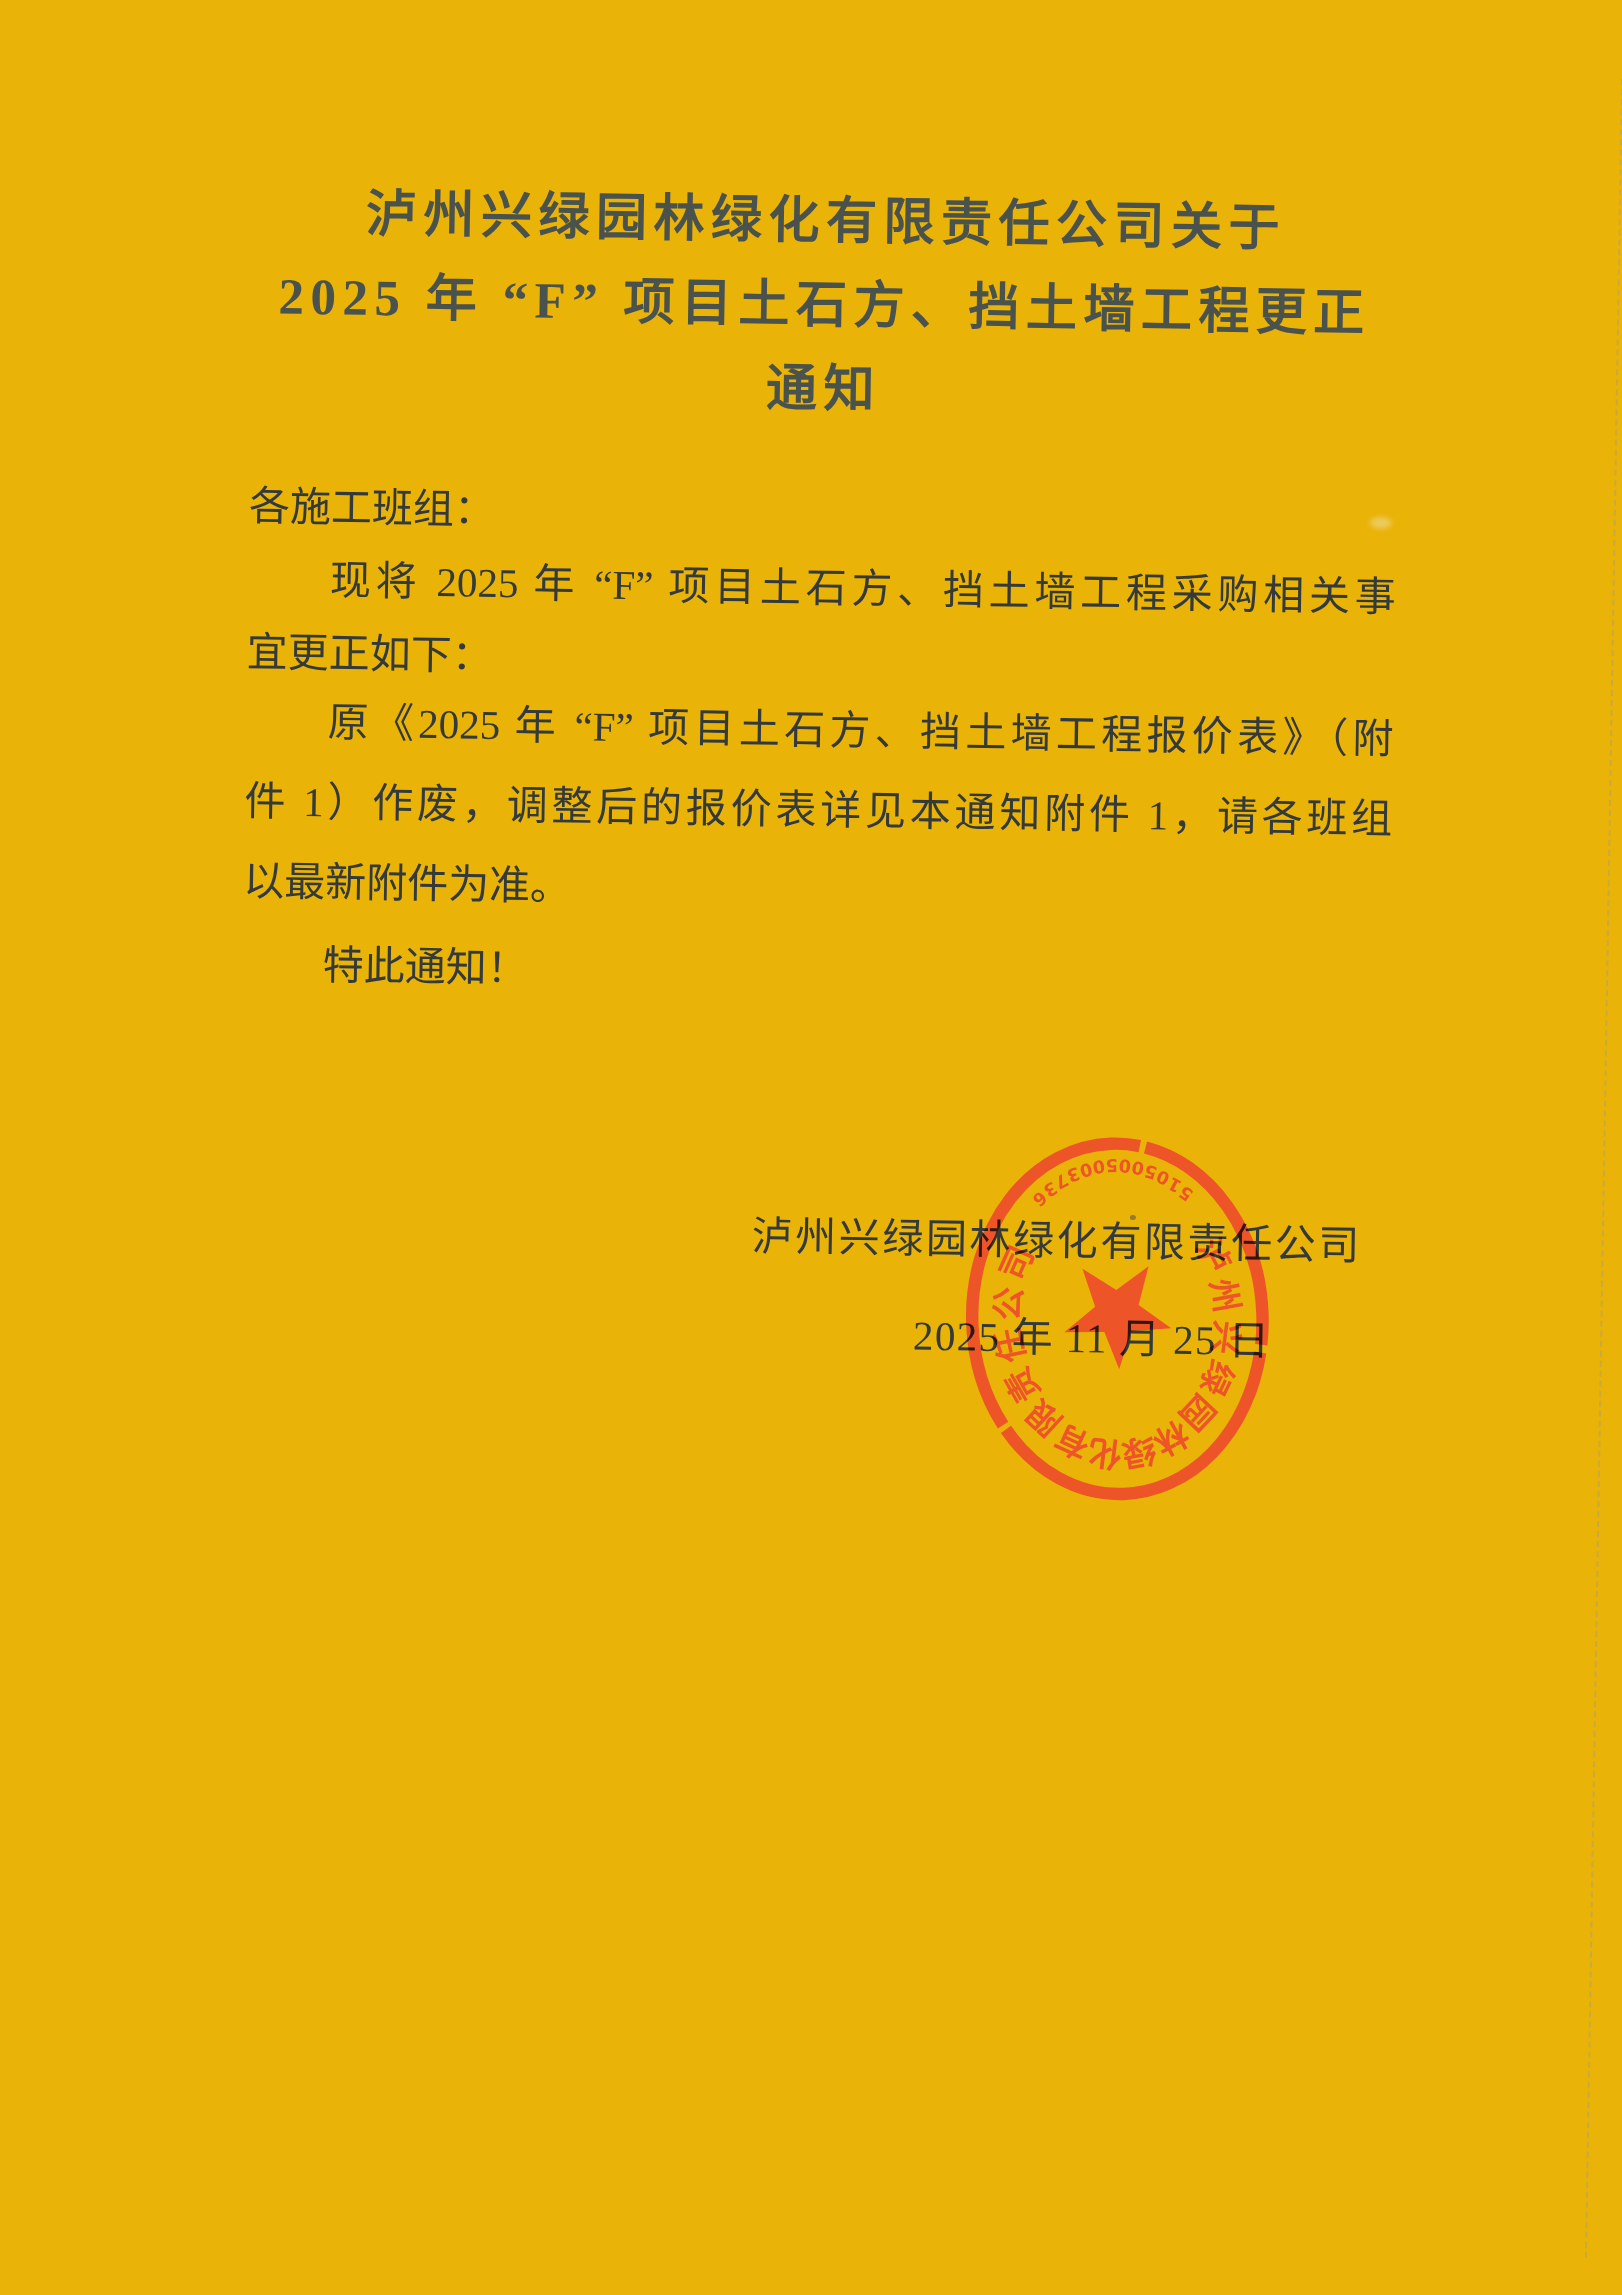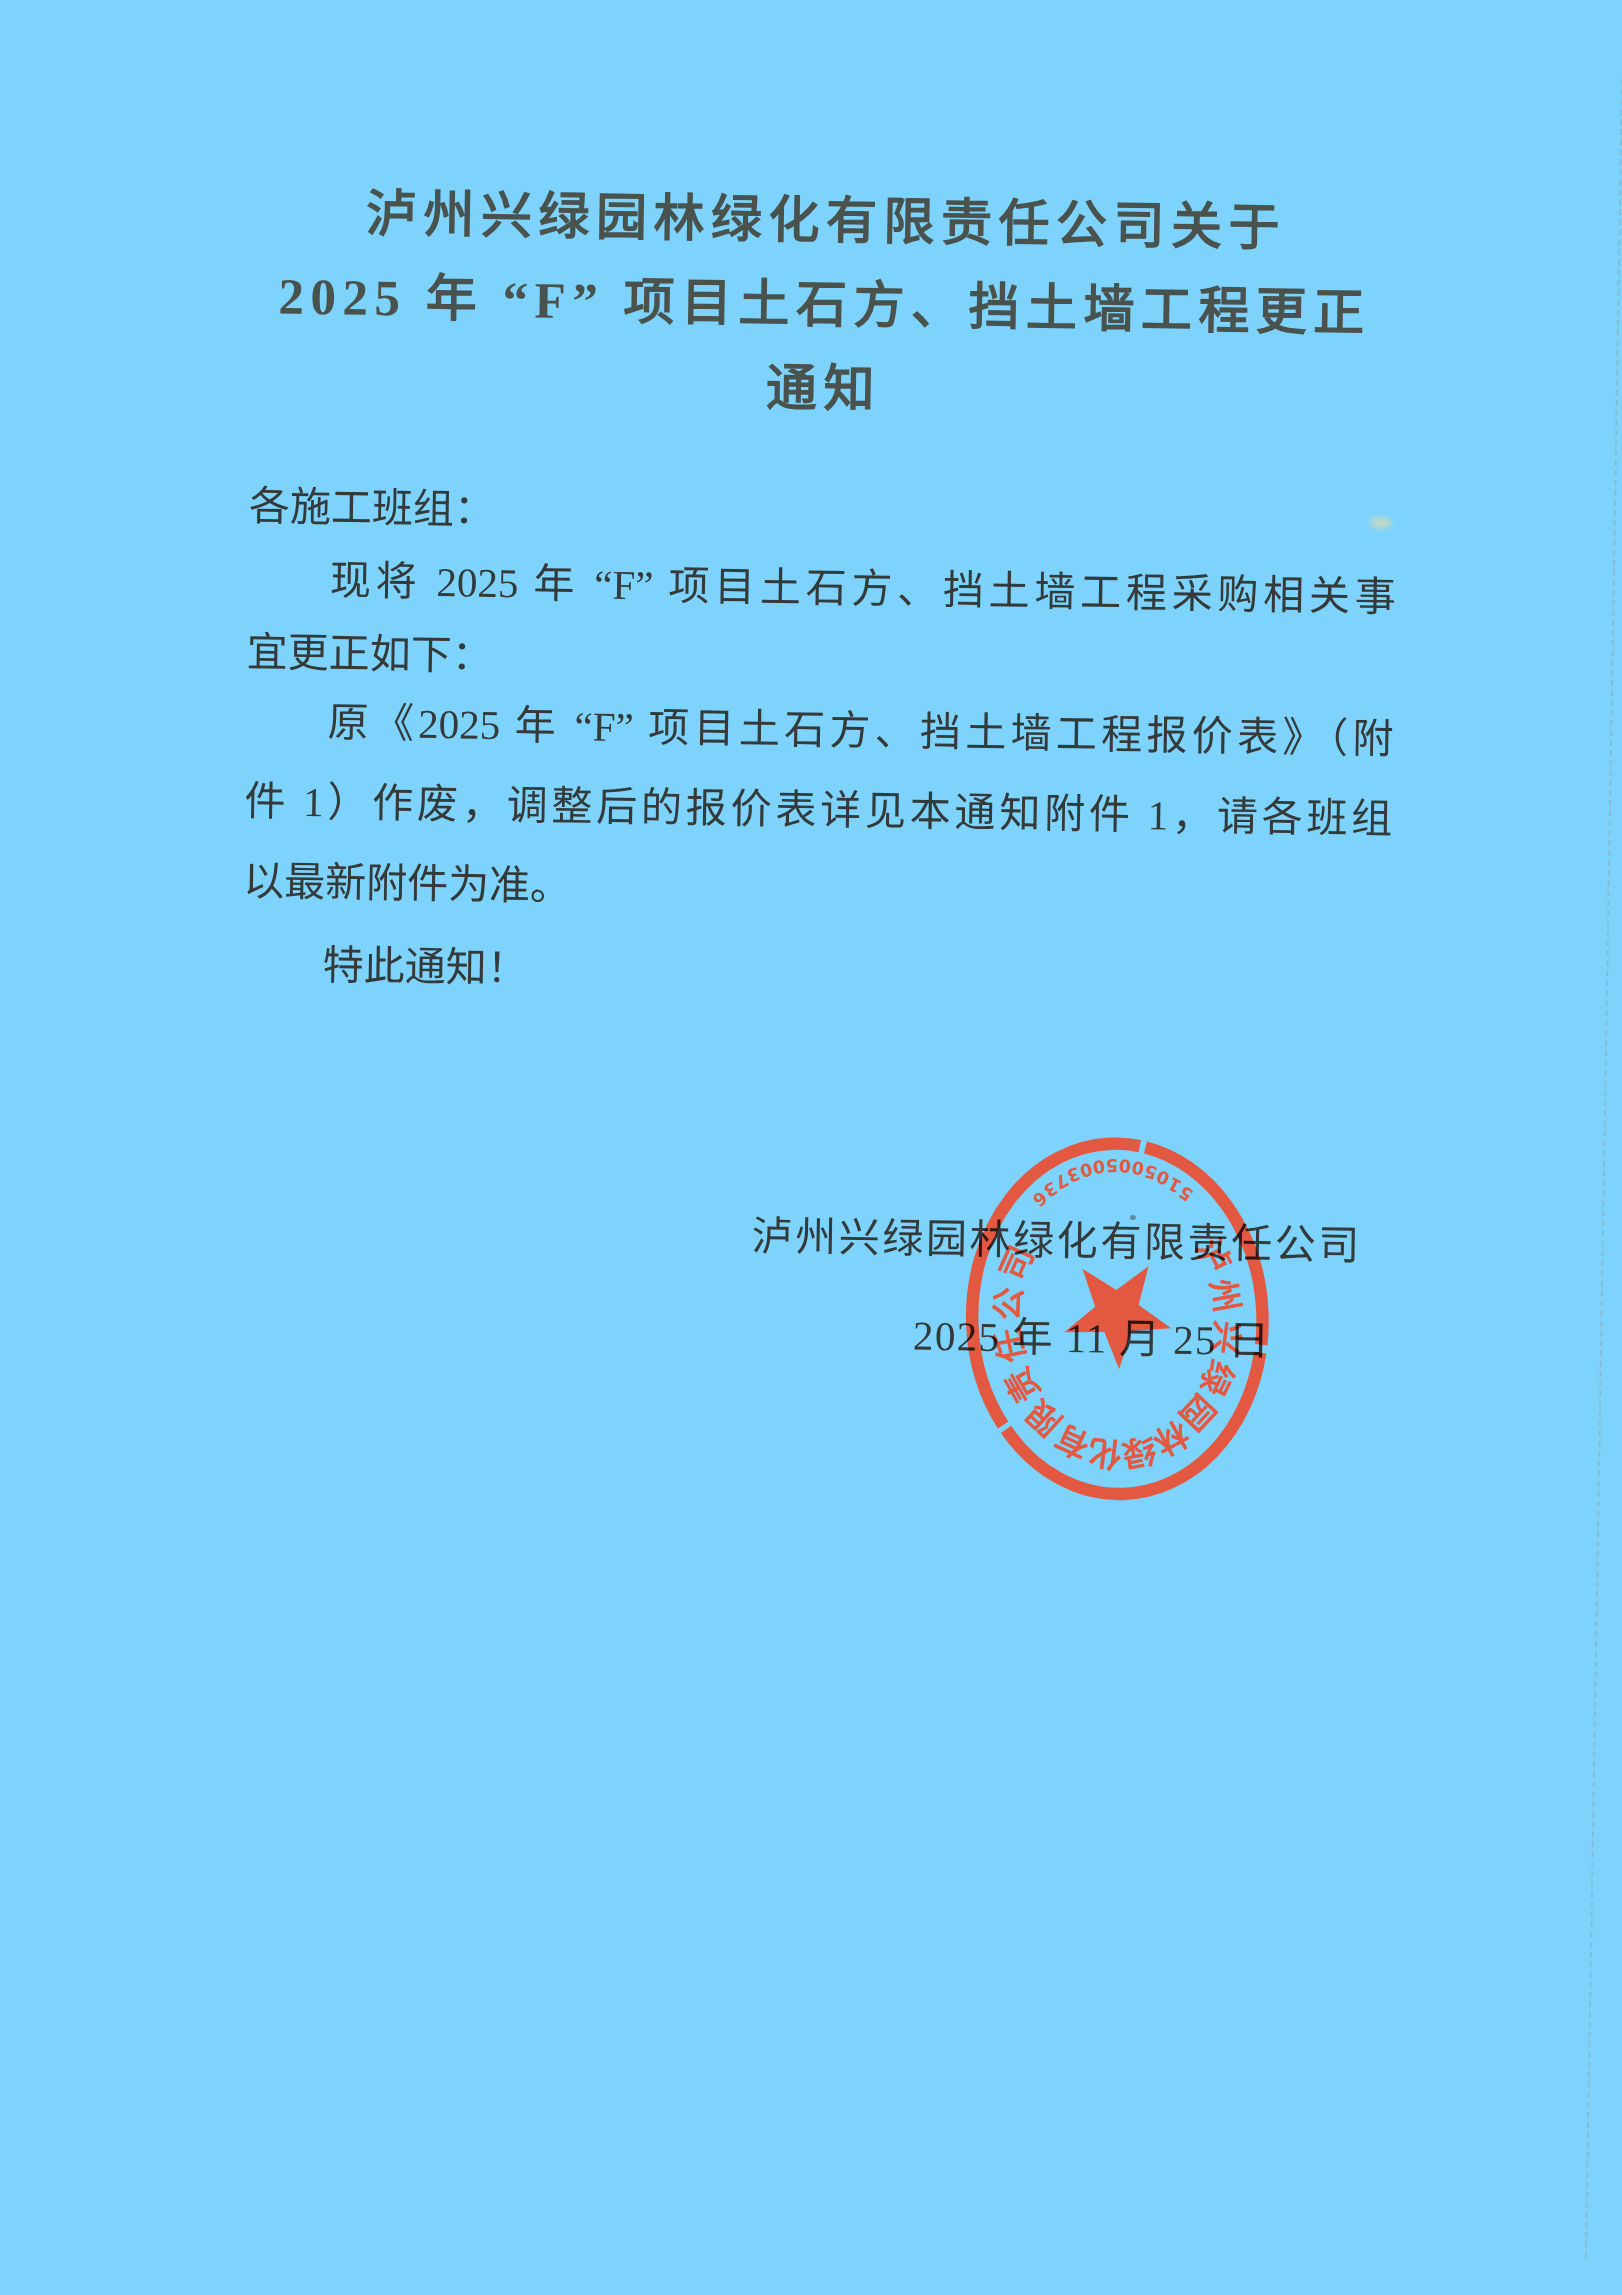--- a/index.html
+++ b/index.html
@@ -1,21 +1,21 @@
 <!DOCTYPE html>
 <html lang="zh-CN" style="font-size:10.5px"><head>
 <meta charset="utf-8">
 <style>
   html,body{margin:0;padding:0;background:#ffffff;}
   body{
     width:1623px;height:2295px;position:relative;overflow:hidden;
     font-family:"Liberation Serif","DejaVu Serif",serif;
     --title-ink:#49524d; --body-ink:#343a39; --stamp-red:#ee4a2c;
   }
-  .page{position:absolute;inset:0;background:#7dd3fc;}
+  .page{position:absolute;inset:0;background:#eab308;}
   
   .sheet{
     position:absolute;inset:0;
     transform:rotate(0.9deg);
     transform-origin:811px 1148px;
   }
   .title-block{
     position:absolute;left:0;right:0;top:179px;
     text-align:center;color:var(--title-ink);
     font-weight:bold;font-size:51px;line-height:84px;letter-spacing:6.5px;

